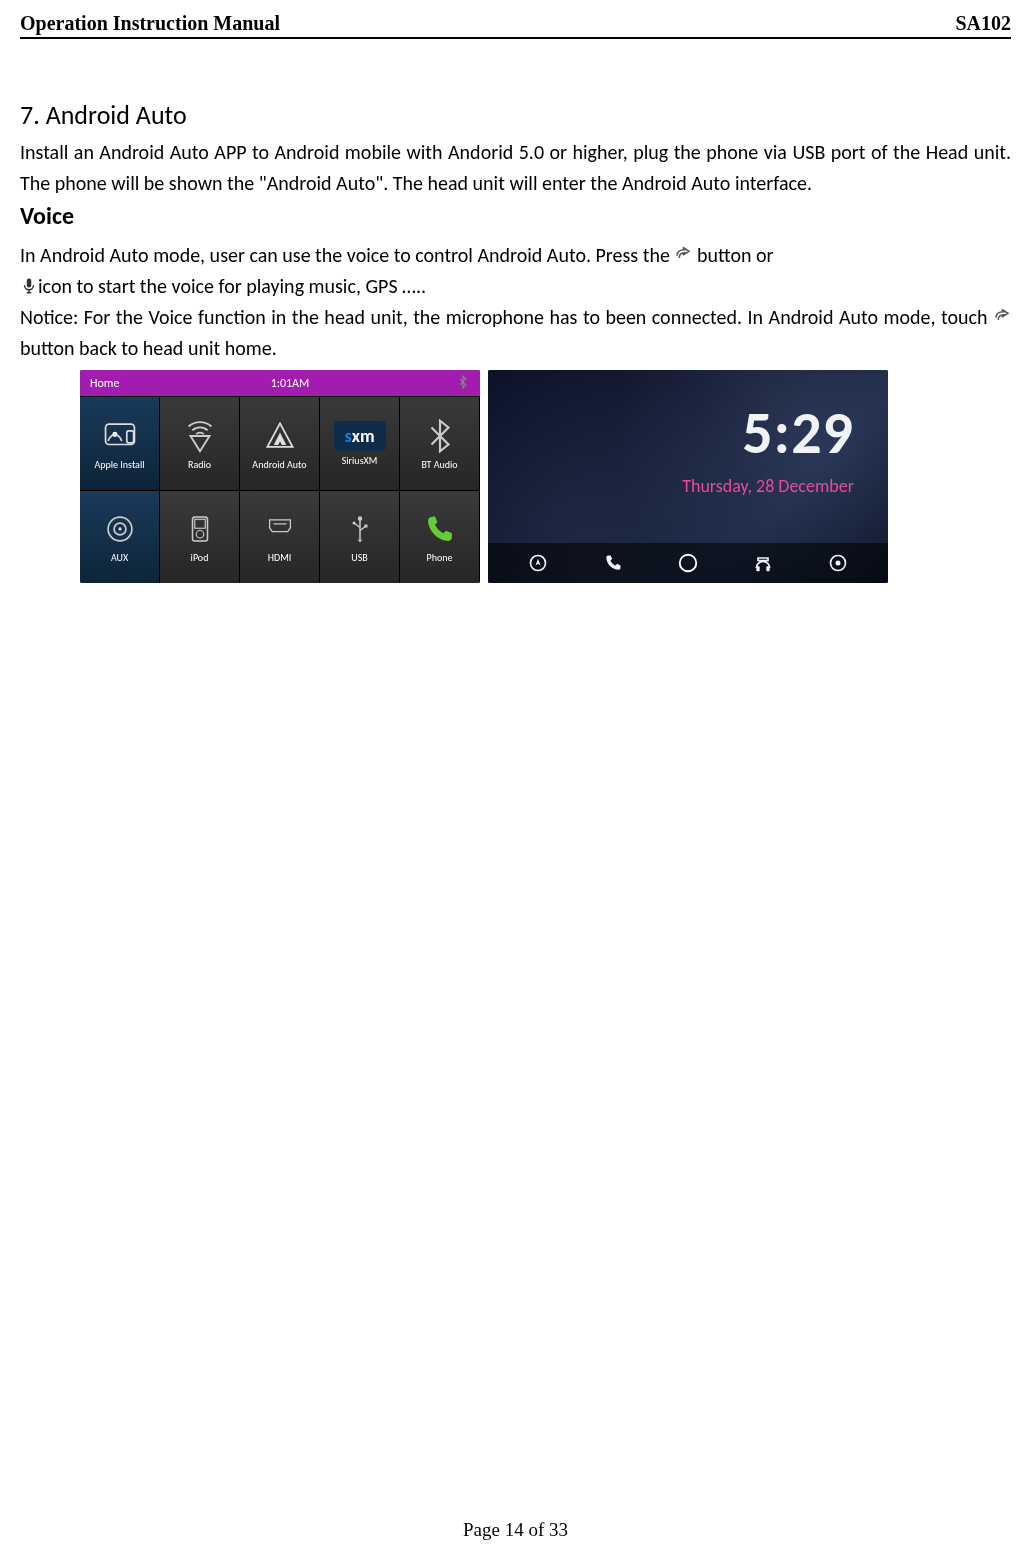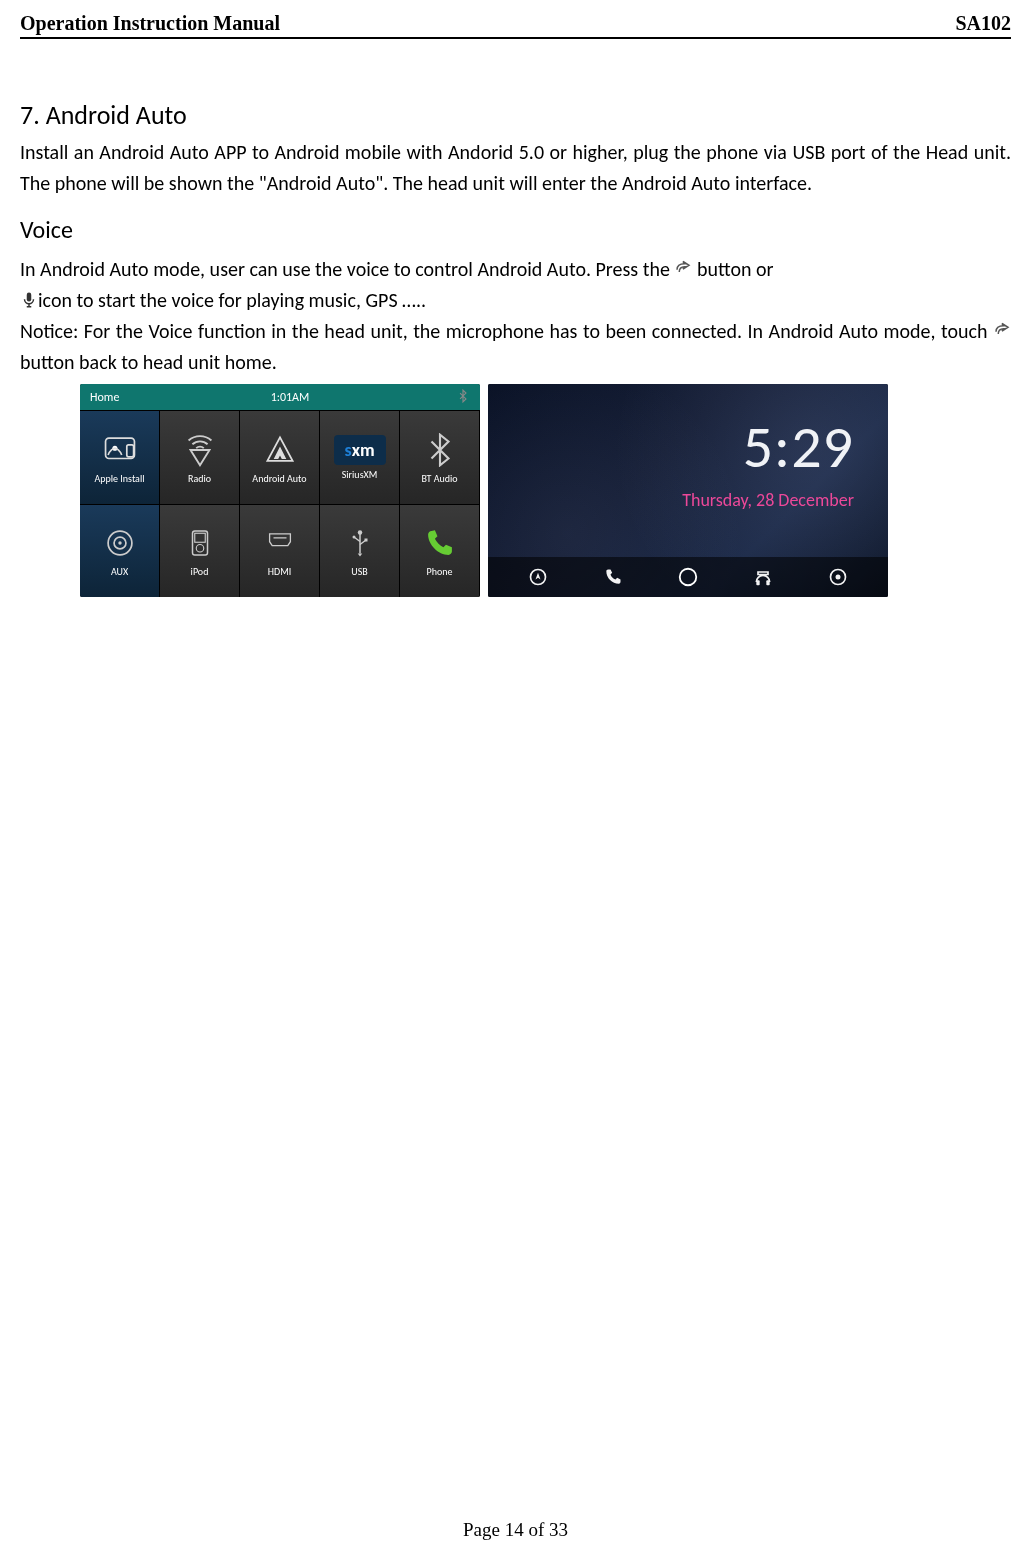--- a/index.html
+++ b/index.html
@@ -34,23 +34,23 @@
     margin-top: 60px;
     margin-bottom: 6px;
   }
   .body-text {
     font-size: 20px;
     line-height: 1.55;
     text-align: justify;
     text-justify: inter-word;
   }
   .sub-title {
-    font-weight: normal;
+    font-weight: bold;
     font-size: 24px;
-    margin-top: 16px;
+    margin-top: 2px;
     margin-bottom: 10px;
   }
   .inline-icon {
     display: inline-block;
     width: 18px;
     height: 18px;
     vertical-align: -2px;
   }
   .voice-icon svg, .mic-icon svg {
     display: block;
@@ -68,21 +68,21 @@
     color: #fff;
     border-radius: 2px;
     overflow: hidden;
     position: relative;
   }
   
   .hu-status {
     display: flex;
     align-items: center;
     height: 26px;
-    background: #0f766e;
+    background: #a21caf;
     font-size: 12px;
   }
   .hu-status .home { padding-left: 10px; width: 60px; }
   .hu-status .clock { flex: 1; text-align: center; }
   .hu-status .bt { width: 40px; text-align: right; padding-right: 10px; color: #888; }
   .hu-grid {
     display: grid;
     grid-template-columns: repeat(5, 1fr);
     grid-template-rows: repeat(2, 1fr);
     height: calc(100% - 26px);
@@ -131,21 +131,21 @@
     flex: 1;
     display: flex;
     flex-direction: column;
     align-items: flex-end;
     justify-content: center;
     padding-right: 34px;
     padding-bottom: 14px;
   }
   .aa-time {
     font-size: 60px;
-    font-weight: 400;
+    font-weight: 700;
     letter-spacing: 1px;
     line-height: 1;
     color: #f0f2f6;
   }
   .aa-date {
     font-size: 18px;
     color: #ec4899;
     margin-top: 12px;
   }
   .aa-nav {

